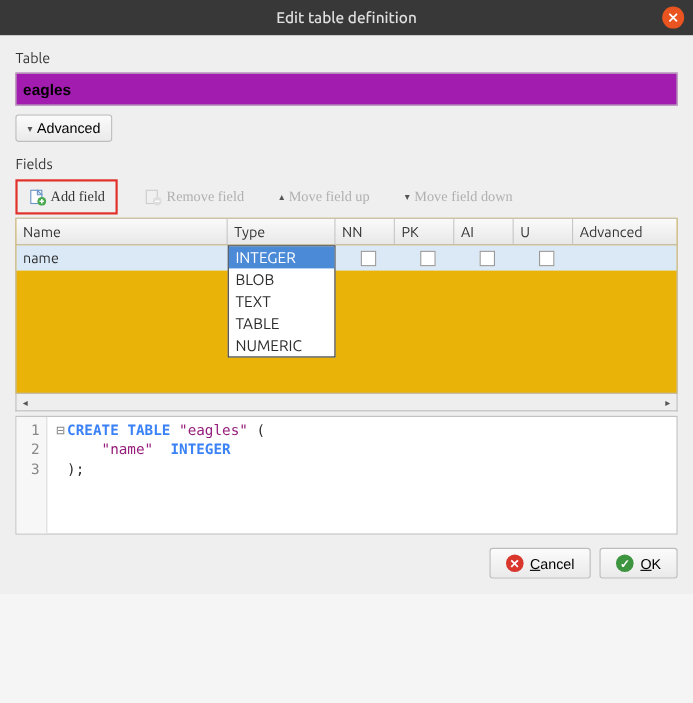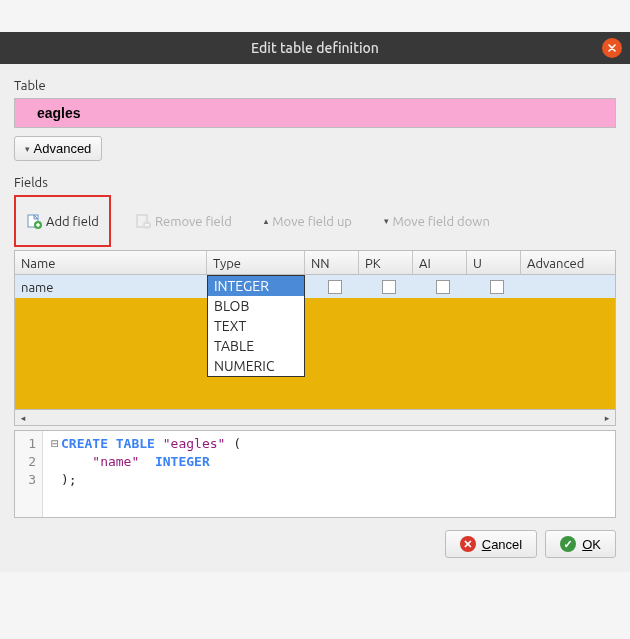--- a/index.html
+++ b/index.html
@@ -14,21 +14,20 @@
     }
     .titlebar {
       background: #383838;
       height: 32px;
       display: flex;
       align-items: center;
       justify-content: center;
       position: relative;
       color: #e0e0e0;
       font-weight: 500;
-      margin-top: 32px;
     }
     .titlebar-title { font-size: 14px; }
     .close-btn {
       position: absolute;
       right: 8px;
       width: 20px;
       height: 20px;
       border-radius: 50%;
       background: #e95420;
       display: flex;
@@ -42,22 +41,22 @@
       padding: 14px;
       background: #efefef;
       height: 508px;
       display: flex;
       flex-direction: column;
     }
     .label { margin-bottom: 6px; color: #333; }
     .text-input {
       width: 100%;
       border: 1px solid #bdbdbd;
-      background: #f9a8d4;
-      padding: 5px 22px;
+      background: #a21caf;
+      padding: 5px 6px;
       font-size: 14px;
       font-weight: bold;
       margin-bottom: 8px;
       height: 30px;
     }
     .advanced-btn {
       border: 1px solid #bdbdbd;
       background: linear-gradient(#fbfbfb,#eaeaea);
       padding: 4px 10px;
       display: inline-flex;
@@ -73,23 +72,24 @@
       display: flex;
       align-items: center;
       gap: 16px;
       padding: 0 0 2px 0;
       margin-bottom: 1px;
     }
     .tool-btn {
       display: inline-flex;
       align-items: center;
       gap: 4px;
-      padding: 16px 8px;
+      padding: 6px 8px;
       cursor: pointer;
       color: #333;
+      font-family: Liberation Serif, serif;
     }
     .tool-btn.disabled { color: #b0b0b0; cursor: default; }
     .highlight-box {
       border: 2px solid #e2312a;
       padding: 0 2px;
     }
     .icon-svg { width: 16px; height: 16px; flex-shrink: 0; }
     .table-area {
       background: #eab308;
       border: 1px solid #bdbdbd;

